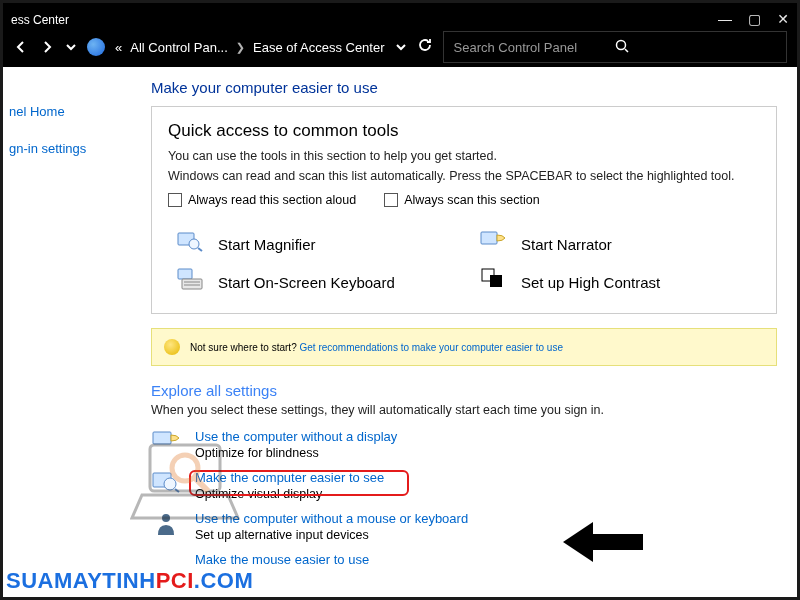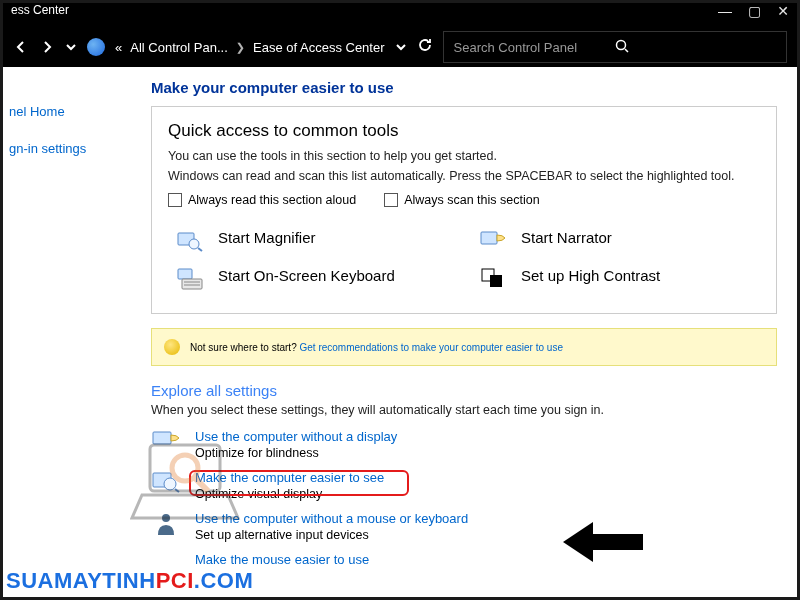--- a/index.html
+++ b/index.html
@@ -1,40 +1,40 @@
 <!DOCTYPE html>
 <html><head>
   <meta charset="utf-8">
   <style>
     * { margin: 0; padding: 0; box-sizing: border-box; font-family: "Segoe UI", Tahoma, sans-serif; }
     body { width: 800px; height: 600px; background: #fff; overflow: hidden; border: 3px solid #1a1a1a; }
-    .titlebar { background: #000; color: #fff; height: 24px; display: flex; align-items: flex-start; justify-content: space-between; padding: 0 8px; font-size: 12px; }
+    .titlebar { background: #000; color: #fff; height: 24px; display: flex; align-items: flex-end; justify-content: space-between; padding: 0 8px; font-size: 12px; }
     .tb-right { display: flex; gap: 16px; }
     .tb-right span { font-size: 14px; opacity: .9; }
     .navbar { background: #000; height: 40px; display: flex; align-items: center; gap: 10px; padding: 0 10px; color: #fff; }
     .nav-arrow svg { display: block; }
     .cp-icon { width: 18px; height: 18px; background: radial-gradient(circle at 35% 35%, #6db3f2, #1e69de); border-radius: 50%; position: relative; }
     .breadcrumb { display: flex; align-items: center; gap: 8px; font-size: 13px; }
     .bc-chev { opacity: .7; font-size: 11px; }
     .refresh svg, .nav-arrow svg, .search-icon svg { stroke: #fff; fill: none; }
     .search { flex: 1; display: flex; align-items: center; border: 1px solid #333; height: 32px; padding: 0 10px; color: #999; font-size: 13px; }
     .search span { flex: 1; }
     .content { display: flex; height: calc(600px - 70px); }
     .sidebar { width: 130px; padding: 37px 0 0 6px; font-size: 13px; }
     .side-link { color: #0066cc; margin-bottom: 22px; cursor: pointer; }
     .main { flex: 1; padding: 12px 20px 10px 18px; position: relative; overflow: hidden; }
-    .h-main { color: #003399; font-size: 15px; font-weight: 700; margin-bottom: 10px; }
+    .h-main { color: #003399; font-size: 15px; font-weight: 400; margin-bottom: 10px; }
     .box { border: 1px solid #ccc; padding: 14px 16px 16px 16px; }
     .box-title { font-size: 17px; color: #000; margin-bottom: 8px; }
     .box-sub { font-size: 12.5px; color: #222; margin-bottom: 6px; }
     .chk-row { display: flex; gap: 28px; margin-top: 10px; font-size: 12.5px; }
     .chk { display: flex; align-items: center; gap: 6px; }
     .chk-box { width: 14px; height: 14px; border: 1px solid #555; }
     .tools-grid { display: grid; grid-template-columns: 1fr 1fr; margin-top: 22px; row-gap: 14px; column-gap: 30px; padding: 0 8px 6px 8px; }
-    .tool { display: flex; align-items: flex-start; gap: 14px; font-size: 15px; color: #000; cursor: pointer; }
+    .tool { display: flex; align-items: flex-end; gap: 14px; font-size: 15px; color: #000; cursor: pointer; }
     .ticon { width: 28px; height: 24px; display: flex; align-items: center; justify-content: center; }
     .hint { background: #fff9cc; border: 1px solid #e6e07a; padding: 10px 12px; margin-top: 14px; font-size: 10px; display: flex; align-items: center; gap: 10px; }
     .bulb { width: 16px; height: 16px; background: radial-gradient(circle at 40% 35%, #ffe680, #e6b800); border-radius: 50%; }
     .link { color: #0066cc; cursor: pointer; }
     .h-explore { color: #3b82f6; font-size: 15px; font-weight: 400; margin-top: 16px; }
     .sub { font-size: 12.5px; color: #222; margin-top: 4px; }
     .settings { margin-top: 12px; position: relative; }
     .srow { display: flex; gap: 14px; margin-bottom: 10px; position: relative; }
     .sicon { width: 30px; flex-shrink: 0; display: flex; justify-content: center; }
     .stext .slink { color: #0066cc; font-size: 13px; cursor: pointer; }

